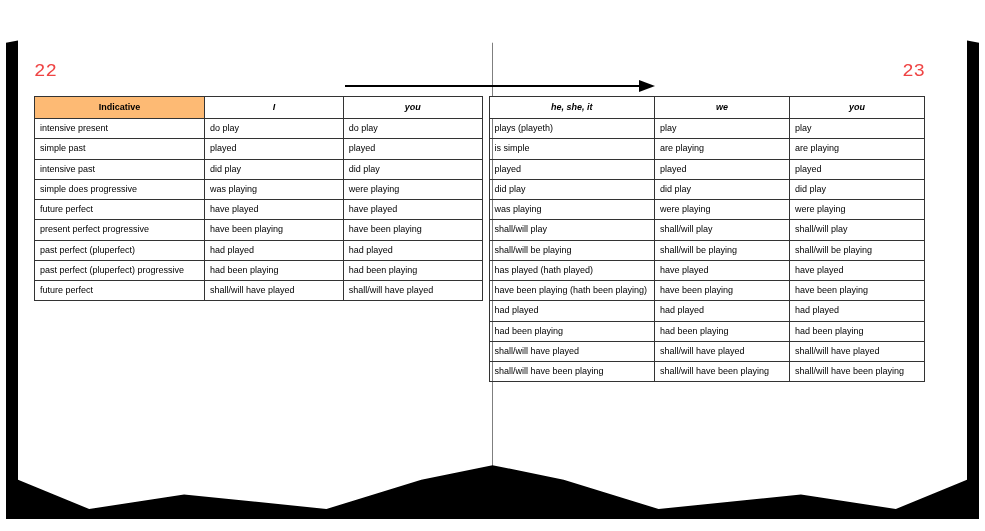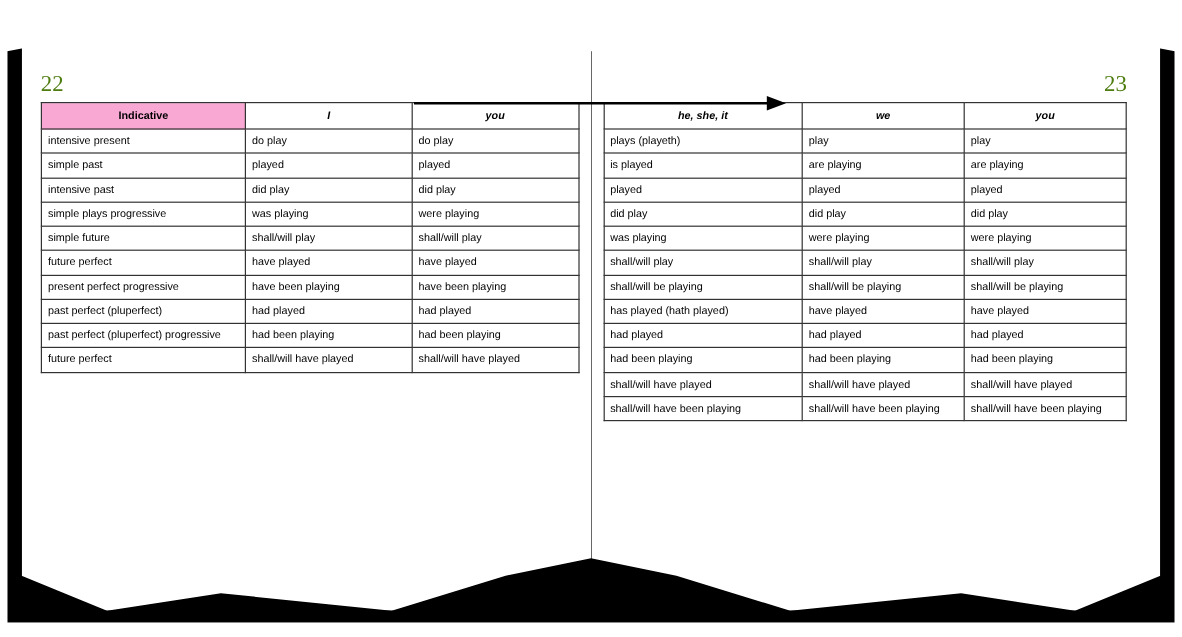--- a/index.html
+++ b/index.html
@@ -83,30 +83,30 @@
     .content-left, .content-right {
       position: absolute;
       top: 60px;
       padding: 0 10px 0 16px;
     }
     .content-left {
       left: 18px;
       width: calc(50% - 18px);
     }
     .content-right {
-      right: 18px;
+      right: 32px;
       width: calc(50% - 18px);
       padding: 0 28px 0 10px;
     }
     .page-num {
       font-size: 19px;
       font-weight: 400;
-      color: #4d7c0f;
-      margin-bottom: 3px;
-      font-family: Liberation Serif, serif;
+      color: #ef4444;
+      margin-bottom: 14px;
+      font-family: Liberation Mono, monospace;
     }
     .content-right .page-num {
       text-align: right;
     }
     
     .arrow {
       position: absolute;
       top: 76px;
       left: 345px;
       width: 310px;
@@ -133,21 +133,21 @@
       line-height: 1.25;
     }
     th {
       text-align: center;
       font-weight: bold;
       font-style: italic;
       background: #fff;
       height: 22px;
     }
     th:first-child.indicative {
-      background: #f9a8d4;
+      background: #fdba74;
       font-style: normal;
     }
     .content-left table col.c1 { width: 38%; }
     .content-left table col.c2 { width: 31%; }
     .content-left table col.c3 { width: 31%; }
     .content-right table col.c1 { width: 38%; }
     .content-right table col.c2 { width: 31%; }
     .content-right table col.c3 { width: 31%; }
   </style>
 </head>
@@ -190,28 +190,23 @@
             <td>simple past</td>
             <td>played</td>
             <td>played</td>
           </tr>
           <tr>
             <td>intensive past</td>
             <td>did play</td>
             <td>did play</td>
           </tr>
           <tr>
-            <td>simple plays progressive</td>
+            <td>simple does progressive</td>
             <td>was playing</td>
             <td>were playing</td>
-          </tr>
-          <tr>
-            <td>simple future</td>
-            <td>shall/will play</td>
-            <td>shall/will play</td>
           </tr>
           <tr>
             <td>future perfect</td>
             <td>have played</td>
             <td>have played</td>
           </tr>
           <tr>
             <td>present perfect progressive</td>
             <td>have been playing</td>
             <td>have been playing</td>
@@ -250,21 +245,21 @@
           <th>you</th>
         </tr>
       </thead>
       <tbody>
           <tr>
             <td>plays (playeth)</td>
             <td>play</td>
             <td>play</td>
           </tr>
           <tr>
-            <td>is played</td>
+            <td>is simple</td>
             <td>are playing</td>
             <td>are playing</td>
           </tr>
           <tr>
             <td>played</td>
             <td>played</td>
             <td>played</td>
           </tr>
           <tr>
             <td>did play</td>
@@ -283,20 +278,25 @@
           </tr>
           <tr>
             <td>shall/will be playing</td>
             <td>shall/will be playing</td>
             <td>shall/will be playing</td>
           </tr>
           <tr>
             <td>has played (hath played)</td>
             <td>have played</td>
             <td>have played</td>
+          </tr>
+          <tr>
+            <td>have been playing (hath been playing)</td>
+            <td>have been playing</td>
+            <td>have been playing</td>
           </tr>
           <tr>
             <td>had played</td>
             <td>had played</td>
             <td>had played</td>
           </tr>
           <tr>
             <td>had been playing</td>
             <td>had been playing</td>
             <td>had been playing</td>

